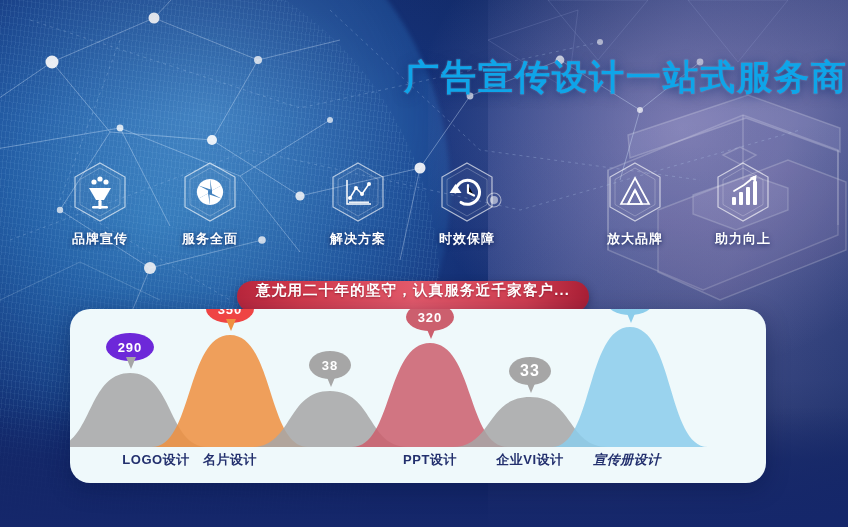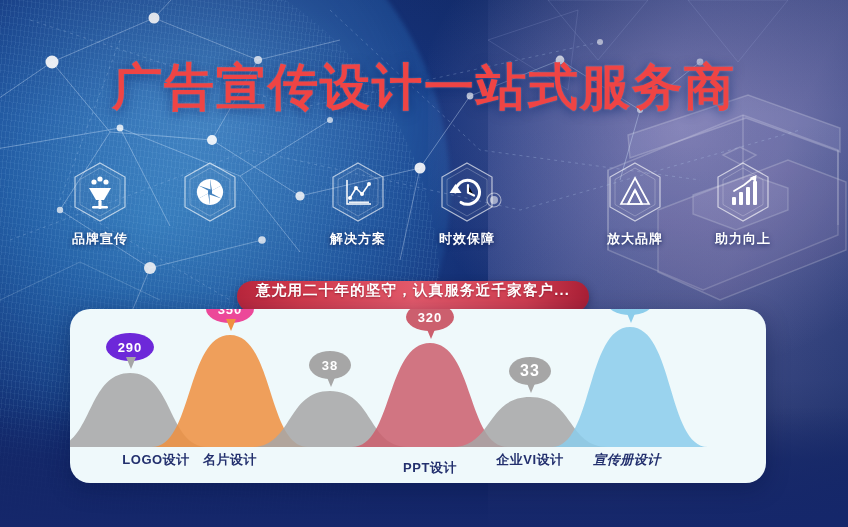--- a/index.html
+++ b/index.html
@@ -46,22 +46,22 @@
   .bg-bottomdark{
     position:absolute;left:0;bottom:0;width:848px;height:120px;
     background:linear-gradient(180deg, rgba(20,38,104,0) 0%, rgba(20,38,104,.72) 45%, #15276b 100%);
   }
   
   .net{position:absolute;inset:0;}
   
   .arch{position:absolute;right:0;top:0;width:360px;height:330px;opacity:.55;}
   
   .title{
-    position:absolute;left:0;right:0;top:54px;text-align:center;
-    font-size:50px;font-weight:bold;color:#ef4444;letter-spacing:2px;
+    position:absolute;left:0;right:0;top:54px;text-align:right;
+    font-size:35px;font-weight:bold;color:#0ea5e9;letter-spacing:2px;
     text-shadow:0 2px 12px rgba(10,40,110,.75), 0 0 2px rgba(255,255,255,.4);
   }
   
   .features{position:absolute;left:0;top:160px;width:848px;height:90px;}
   .feat{position:absolute;width:110px;text-align:center;top:0;}
   .hexwrap{width:60px;height:64px;margin:0 auto;position:relative;}
   .hexwrap svg{position:absolute;left:0;top:0;}
   .feat-label{
     margin-top:6px;color:#ffffff;font-size:13px;font-weight:bold;letter-spacing:1px;
     text-shadow:0 1px 5px rgba(6,24,80,.85);
@@ -197,20 +197,21 @@
           <g fill="#ffffff" transform="translate(30,32)">
             <path d="M0,-13 A13,13 0 0,1 11.3,-6.5 L2,-1.5 Z"></path>
             <path d="M11.3,-6.5 A13,13 0 0,1 11.3,6.5 L2,1.5 L2,-1.5 Z"></path>
             <path d="M11.3,6.5 A13,13 0 0,1 0,13 L-0.6,2.6 Z"></path>
             <path d="M0,13 A13,13 0 0,1 -11.3,6.5 L-2,1.5 Z"></path>
             <path d="M-11.3,6.5 A13,13 0 0,1 -11.3,-6.5 L-2,-1.5 L-2,1.5 Z"></path>
             <path d="M-11.3,-6.5 A13,13 0 0,1 0,-13 L0.6,-2.6 Z"></path>
           </g>
         </svg>
       </div>
+      <div class="feat-label">服务全面</div>
     </div>
 
     <div class="feat" style="left:303px">
       <div class="hexwrap">
         <svg width="60" height="64" viewBox="0 0 60 64">
           <polygon points="30,3 55,17 55,47 30,61 5,47 5,17" fill="rgba(255,255,255,.04)" stroke="rgba(255,255,255,.65)" stroke-width="1.2"></polygon>
           <polygon points="30,8 50,19.5 50,44.5 30,56 10,44.5 10,19.5" fill="none" stroke="rgba(255,255,255,.30)" stroke-width="0.8"></polygon>
           <g stroke="#ffffff" stroke-width="1.5" fill="none">
             <path d="M19 20 L19 44 L43 44"></path>
             <path d="M22 38 L28 28 L34 34 L41 24"></path>
@@ -291,31 +292,31 @@
         <path d="M82,138 C122.56,138 116.32,26 160,26 C203.68,26 197.44,138 238,138 Z" fill="#ef9040" fill-opacity="0.86"></path>
         <path d="M182,138 C222.56,138 216.32,82 260,82 C303.68,82 297.44,138 338,138 Z" fill="#a6a6a6" fill-opacity="0.86"></path>
         <path d="M282,138 C322.56,138 316.32,34 360,34 C403.68,34 397.44,138 438,138 Z" fill="#cc5f6e" fill-opacity="0.86"></path>
         <path d="M382,138 C422.56,138 416.32,88 460,88 C503.68,88 497.44,138 538,138 Z" fill="#a6a6a6" fill-opacity="0.86"></path>
         <path d="M482,138 C522.56,138 516.3199999999999,18 560,18 C603.6800000000001,18 597.44,138 638,138 Z" fill="#8ccdeb" fill-opacity="0.86"></path>
       </svg>
     <div class="xlabels" id="xlabels">
         <div class="xlab" style="left: 8px; width: 120px; padding-left: 36px;">LOGO设计</div>
         <div class="xlab" style="left: 100px; width: 120px;">名片设计</div>
         <div class="xlab" style="left: 200px; width: 120px; margin-top: 31px;">宣传视频</div>
-        <div class="xlab" style="left: 300px; width: 120px; margin-top: 8px;">PPT设计</div>
+        <div class="xlab" style="left: 300px; width: 120px;">PPT设计</div>
         <div class="xlab" style="left: 400px; width: 120px;">企业VI设计</div>
         <div class="xlab" style="left: 497px; width: 120px; font-style: italic;">宣传册设计</div>
       </div>
     <div id="bubbles">
         <div class="bubble" style="left: 36px; top: 24px;">
           <div class="bubble-oval" style="width: 48px; height: 28px; background: #6d28d9; font-size: 13px;">290</div>
           <div class="bubble-tail" style="left: 20px; top: 24px; border-left: 5px solid transparent; border-right: 5px solid transparent; border-top: 12px solid rgb(166, 166, 166);"></div>
         </div>
         <div class="bubble" style="left: 136px; top: -14px;">
-          <div class="bubble-oval" style="width: 48px; height: 28px; background: #ec4899; font-size: 13px;">350</div>
+          <div class="bubble-oval" style="width: 48px; height: 28px; background: #ef4444; font-size: 13px;">350</div>
           <div class="bubble-tail" style="left: 20px; top: 24px; border-left: 5px solid transparent; border-right: 5px solid transparent; border-top: 12px solid rgb(239, 144, 64);"></div>
         </div>
         <div class="bubble" style="left: 239px; top: 42px;">
           <div class="bubble-oval" style="width: 42px; height: 28px; background: rgb(166, 166, 166); font-size: 13px;">38</div>
           <div class="bubble-tail" style="left: 17px; top: 24px; border-left: 5px solid transparent; border-right: 5px solid transparent; border-top: 12px solid rgb(166, 166, 166);"></div>
         </div>
         <div class="bubble" style="left: 336px; top: -6px;">
           <div class="bubble-oval" style="width: 48px; height: 28px; background: rgb(204, 95, 110); font-size: 13px;">320</div>
           <div class="bubble-tail" style="left: 20px; top: 24px; border-left: 5px solid transparent; border-right: 5px solid transparent; border-top: 12px solid rgb(204, 95, 110);"></div>
         </div>

